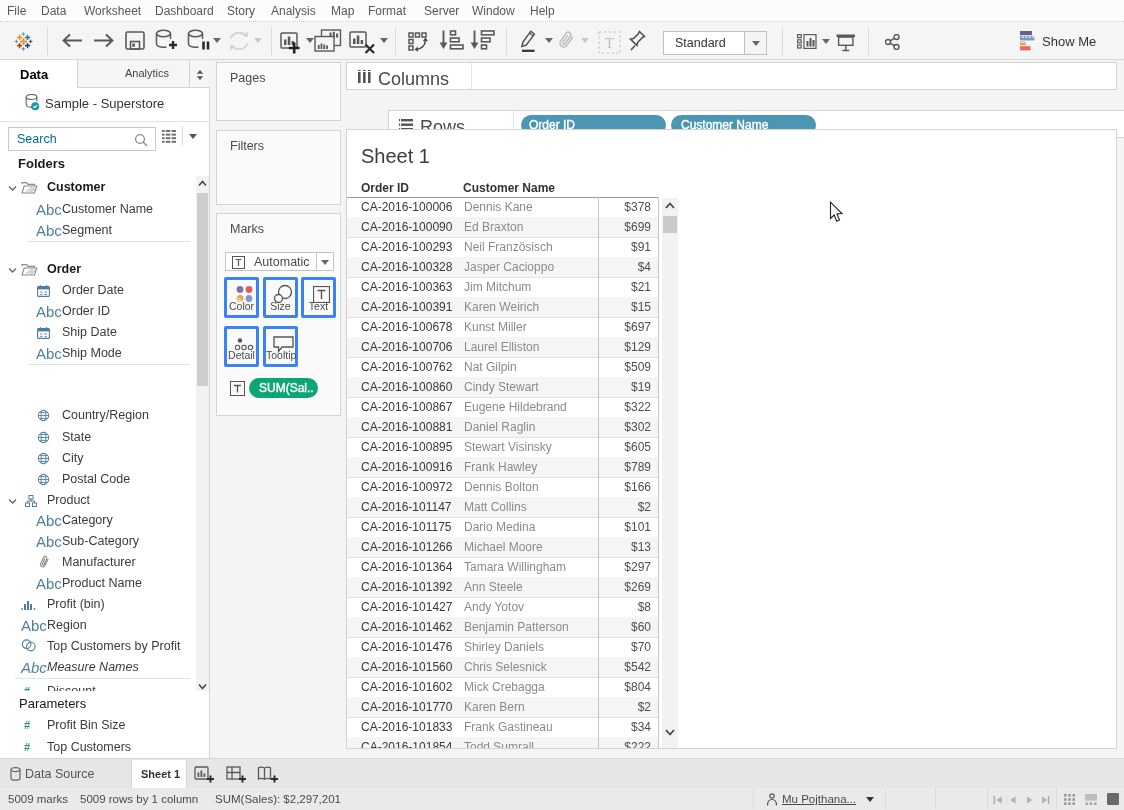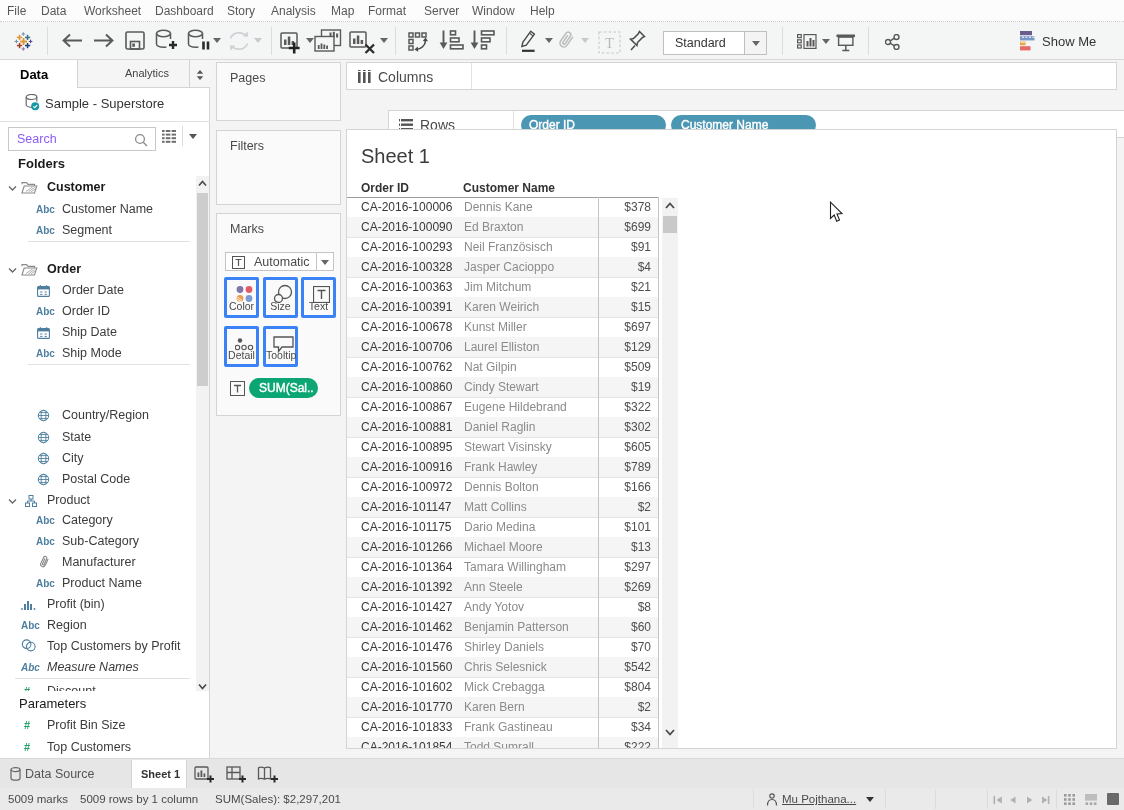--- a/index.html
+++ b/index.html
@@ -21,47 +21,47 @@
 
 #leftpanel { left:0; top:60px; width:210px; height:698px; background:#fff; border-right:1px solid #d4d4d4; }
 #tabstrip { position:absolute; left:0; top:0; width:210px; height:29px; }
 #tab-analytics { position:absolute; left:77px; top:0; width:133px; height:28px; background:#f5f5f5; border-bottom:1px solid #d4d4d4; border-left:1px solid #d4d4d4; }
 #tab-data-label { position:absolute; left:20px; top:7px; font-size:13px; font-weight:bold; color:#000; }
 #tab-an-label { position:absolute; left:15px; top:7px; font-size:11px; color:#444;margin-left:32px; }
 #dsrow { position:absolute; left:0; top:29px; width:210px; height:33px; border-bottom:1px solid #e2e2e2; }
 #dsrow .lbl { position:absolute; left:45px; top:7px; font-size:13px; color:#333; }
 #searchrow { position:absolute; left:0; top:62px; width:210px; height:35px; }
 #searchbox { position:absolute; left:8px; top:5px; width:148px; height:24px; border:1px solid #c8c8c8; background:#fff; }
-#searchbox .ph { position:absolute; left:8px; top:4px; font-size:12.5px; color:#8b5cf6; }
+#searchbox .ph { position:absolute; left:8px; top:4px; font-size:12.5px; color:#0369a1; }
 #folderslbl { position:absolute; left:18px; top:96px; font-size:13px; font-weight:bold; color:#1a1a1a; }
 #tree { position:absolute; left:0; top:112px; width:196px; height:522px; overflow:hidden; }
 .trow { position:absolute; height:21px; line-height:21px; font-size:12.5px; color:#3b3b3b; white-space:nowrap; }
 .trow.b { font-weight:bold; color:#1a1a1a; }
 .trow.i { font-style:italic; }
 .tsepline { position:absolute; height:1px; background:#e2e2e2; }
 .chev { position:absolute; width:9px; height:9px; }
-.abcic { position:absolute; font-size:10px; font-weight:bold; color:#4e7f9e; line-height:10px; }
+.abcic { position:absolute; font-size:15px; font-weight:normal; color:#4e7f9e; line-height:10px; }
 #treescroll { position:absolute; left:196px; top:116px; width:13px; height:518px; background:#f2f2f2; }
 #treescroll .thumb { position:absolute; left:1px; top:17px; width:11px; height:193px; background:#cdcdcd; }
 #params { position:absolute; left:0; top:631px; width:209px; height:67px; background:#fff; }
 #params .hdr { position:absolute; left:19px; top:5px; font-size:13px; font-weight:normal; color:#1a1a1a; }
 #params .prow { position:absolute; left:0; width:209px; height:21px; line-height:21px; font-size:12.5px; color:#3b3b3b; white-space:nowrap; }
 
 
 .card { position:absolute; background:#fafafa; border:1px solid #d4d4d4; }
 .card .clbl { position:absolute; left:13px; top:8px; font-size:12.5px; color:#4a4a4a; }
 #automatic { position:absolute; left:8px; top:38px; width:109px; height:19px; border:1px solid #c4c4c4; background:#fff; }
 #automatic .txt { position:absolute; left:28px; top:2px; font-size:12.5px; color:#4a4a4a; }
 .mbtn { position:absolute; width:35px; height:41px; border:3px solid #3b82f6; border-radius:2px; background:#fafafa; }
 .mbtn .mlbl { position:absolute; bottom:3px; width:100%; text-align:center; font-size:10.5px; color:#4a4a4a; }
 #sumpill { position:absolute; left:32px; top:164px; width:69px; height:20px; background:#0ba673; border-radius:10px; color:#fff; font-size:12px; font-weight:400; line-height:20px; padding-left:10px; -webkit-text-stroke:0.4px #fff; overflow:hidden; }
 
 
 .shelf { position:absolute; left:346px; width:771px; height:28px; background:#fff; border:1px solid #d4d4d4; }
-.shelf .slbl { position:absolute; left:31px; top:6px; font-size:14px; color:#4a4a4a; }
+.shelf .slbl { position:absolute; left:31px; top:6px; font-size:18px; color:#4a4a4a; }
 .shelf .sdiv { position:absolute; left:124px; top:0; width:1px; height:26px; background:#e3e3e3; }
 .pill { position:absolute; top:4px; height:20px; background:#4a96b3; border-radius:10px; color:#fff; font-size:12px; font-weight:400; line-height:20px; -webkit-text-stroke:0.4px #fff; }
 
 
 #canvas { left:346px; top:129px; width:771px; height:620px; background:#fff; border:1px solid #d4d4d4; overflow:hidden; }
 #sheettitle { position:absolute; left:14px; top:15px; font-size:20px; color:#3c3c3c; }
 #thead { position:absolute; left:14px; top:51px; font-size:12px; font-weight:bold; color:#333; white-space:nowrap; }
 #thead span { white-space:nowrap; }
 #table { position:absolute; left:0; top:67px; width:312px; }
 .row { position:absolute; left:0; width:311px; height:20px; }

